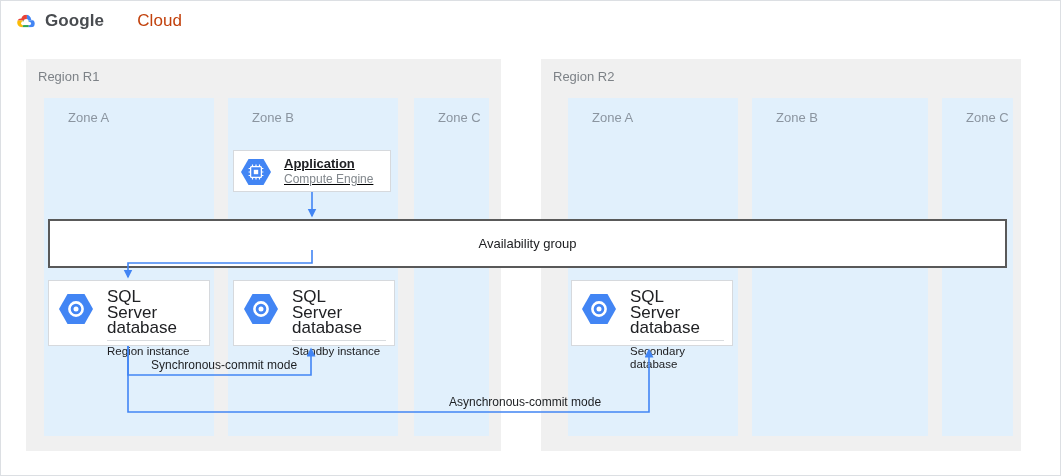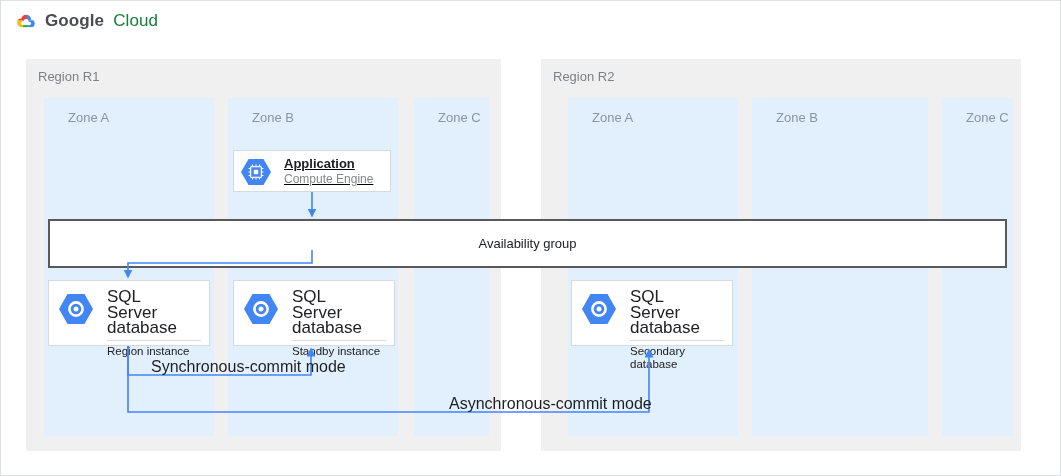--- a/index.html
+++ b/index.html
@@ -9,23 +9,23 @@
     font-family:"Liberation Sans","DejaVu Sans",sans-serif;
     -webkit-font-smoothing:antialiased;
   }
   .canvas{
     position:absolute;inset:0;box-sizing:border-box;
     border:1px solid #dcdfe3;background:#fff;
   }
   
   .brand{position:absolute;left:14px;top:10px;display:flex;align-items:center;gap:8px;}
   .brand svg{display:block;}
-  .brand-text{font-size:17px;letter-spacing:.1px;color:#5f6368;display:flex;gap:9px;align-items:baseline;}
+  .brand-text{font-size:17px;letter-spacing:.1px;color:#5f6368;display:flex;gap:21px;align-items:baseline;}
   .brand-google{font-weight:700;color:#494c50;}
-  .brand-cloud{font-weight:400;color:#15803d;}
+  .brand-cloud{font-weight:400;color:#c2410c;margin-left:12px;}
   
   .region{
     position:absolute;top:58px;height:392px;
     background:var(--region-fill,#f0f0f0);
   }
   .region-r1{left:25px;width:475px;}
   .region-r2{left:540px;width:480px;}
   .region-label{
     position:absolute;left:12px;top:10px;
     font-size:13px;color:#7d8287;
@@ -69,21 +69,21 @@
   .db-card .card-icon{position:absolute;left:9px;top:12px;}
   .db-card .card-body{position:absolute;left:58px;top:8px;right:8px;}
   .db-title{font-size:17px;color:var(--text-dark,#202124);line-height:15.5px;width:84px;}
   .db-divider{height:1px;background:#d9dcdf;margin:4px 0 4px 0;}
   .db-instance{font-size:11.5px;color:var(--text-dark,#202124);line-height:13px;}
   
   .edges{position:absolute;left:0;top:0;pointer-events:none;}
   .edge{fill:none;stroke:var(--connector-blue,#4285f4);stroke-width:1.6;}
   .arrow-head{fill:var(--connector-blue,#4285f4);}
   .edge-label{
-    position:absolute;font-size:16px;color:#1d1f22;white-space:nowrap;
+    position:absolute;font-size:12px;color:#1d1f22;white-space:nowrap;
   }
   .sync-label{left:150px;top:357px;}
   .async-label{left:448px;top:394px;}
   
   .hex{fill:var(--icon-blue,#4285f4);}
 </style>
 </head>
 <body>
 
 <div class="canvas">

